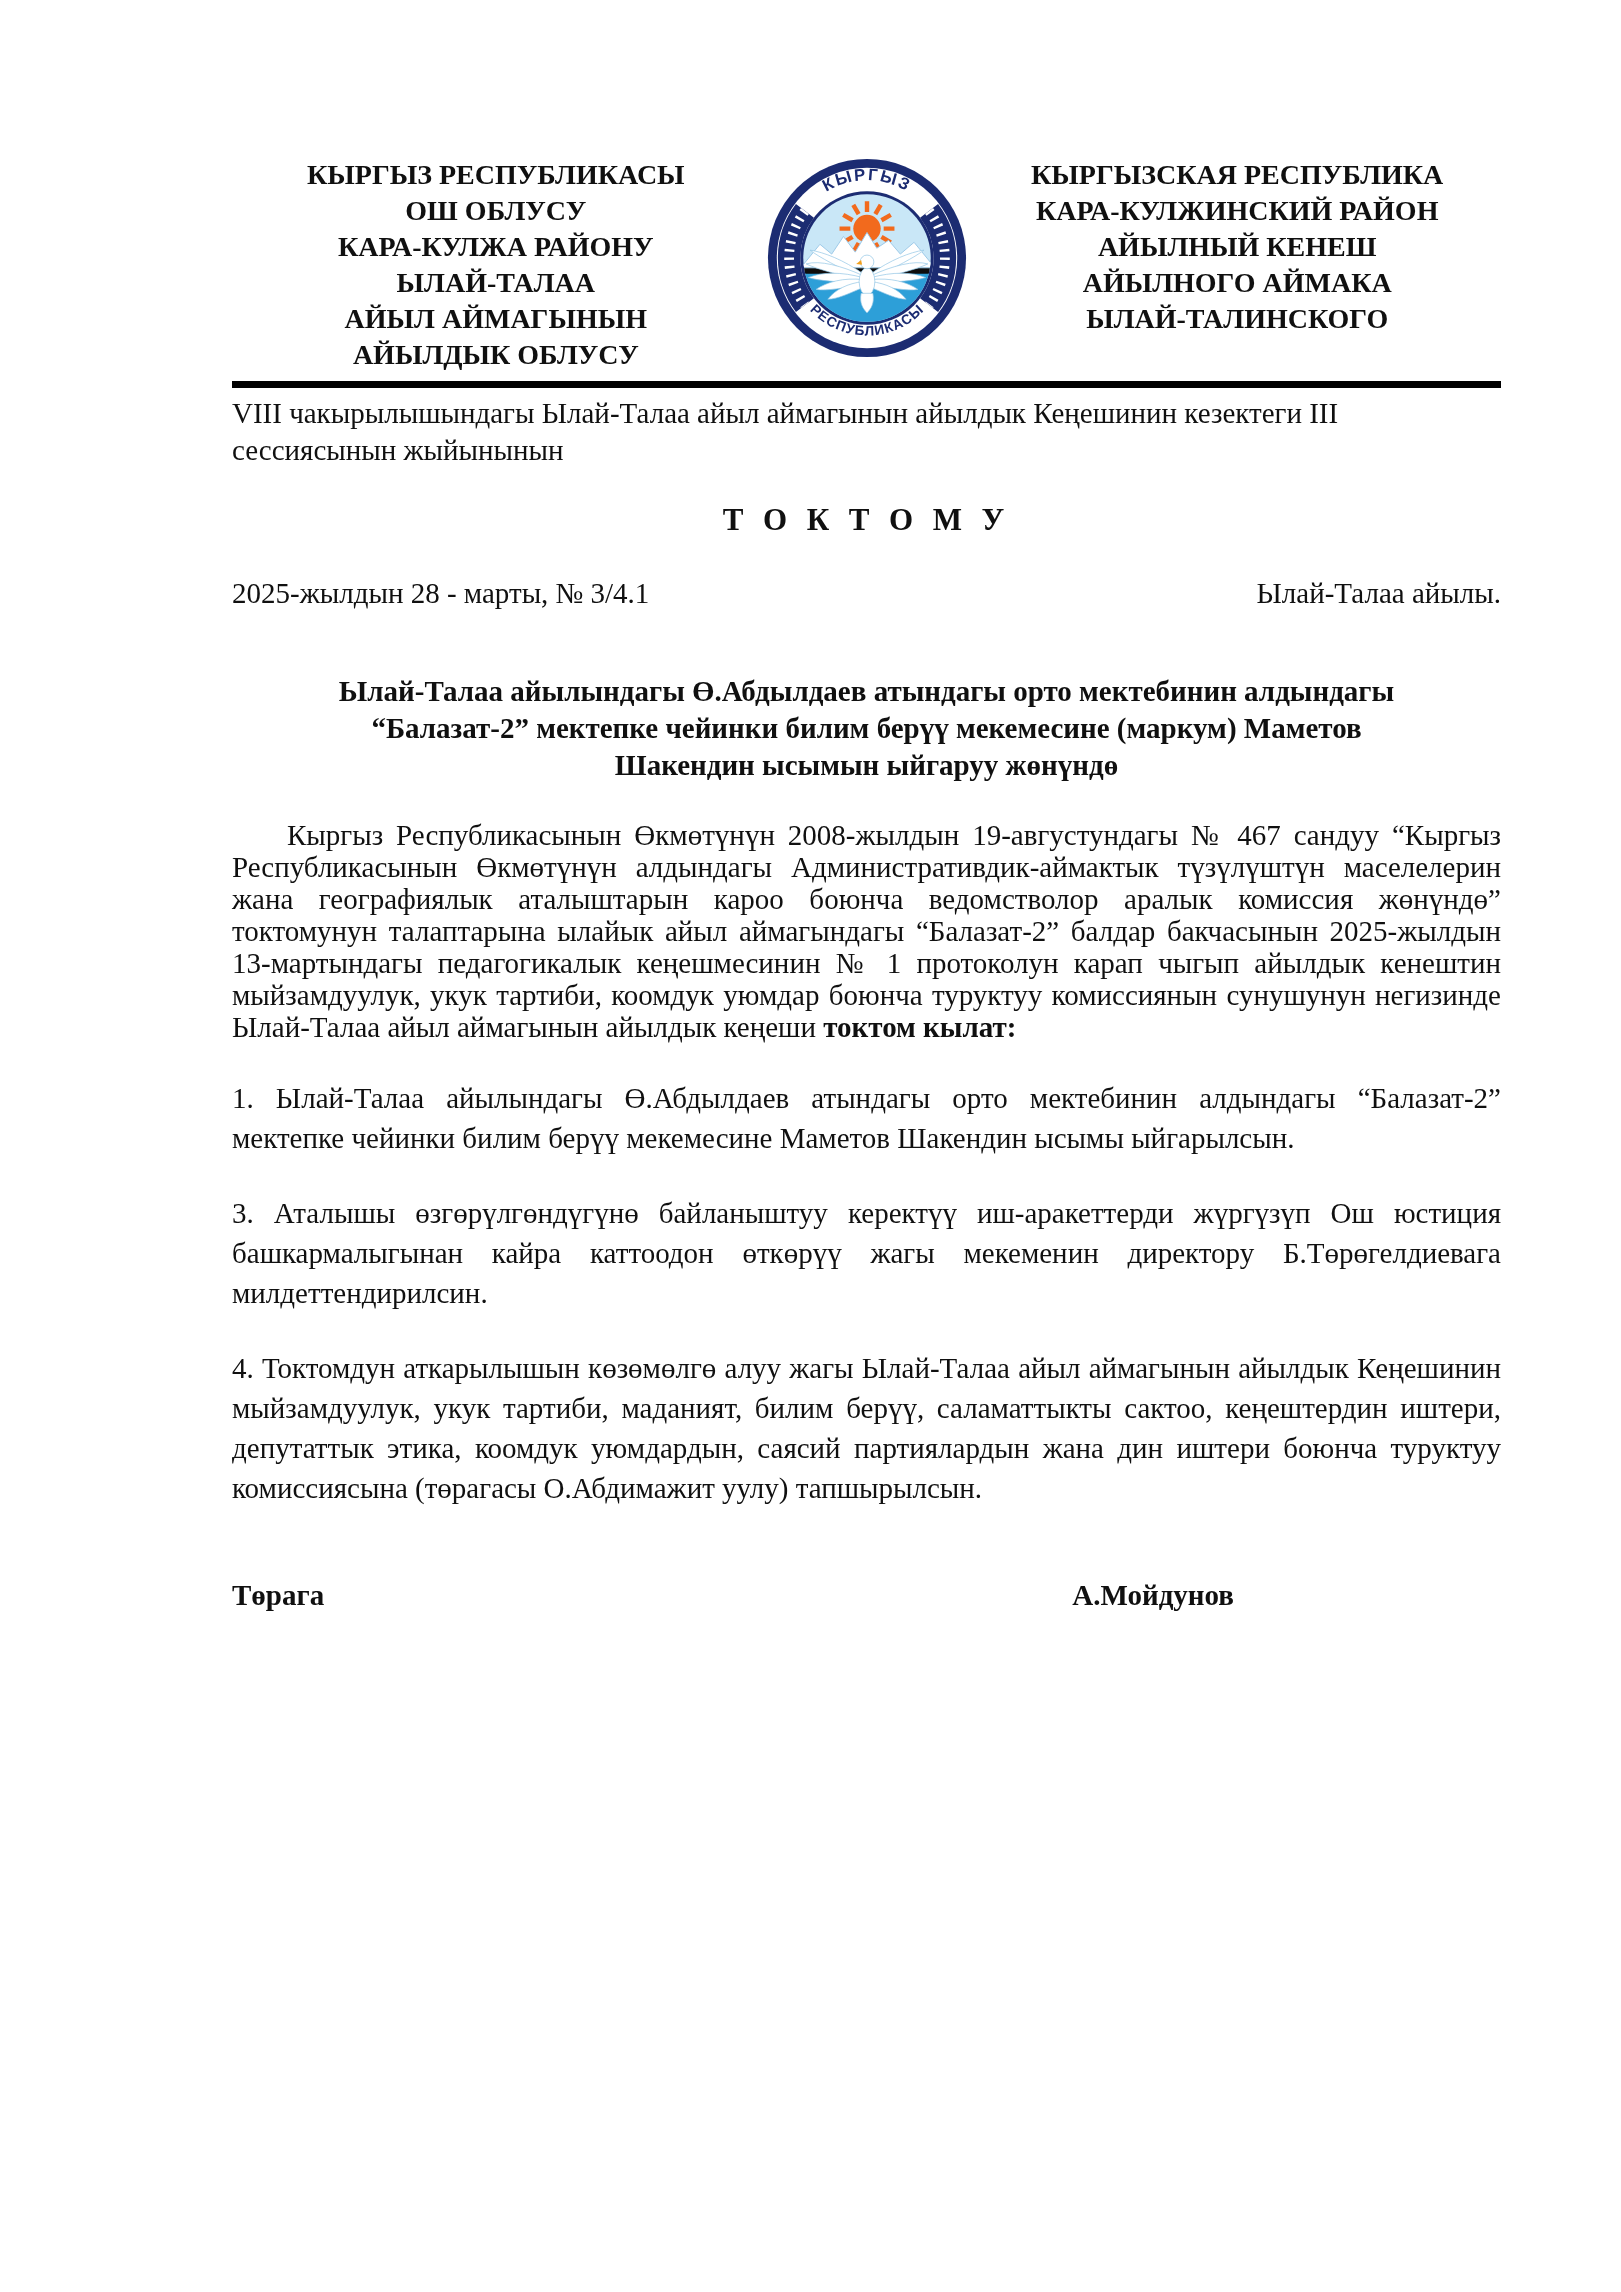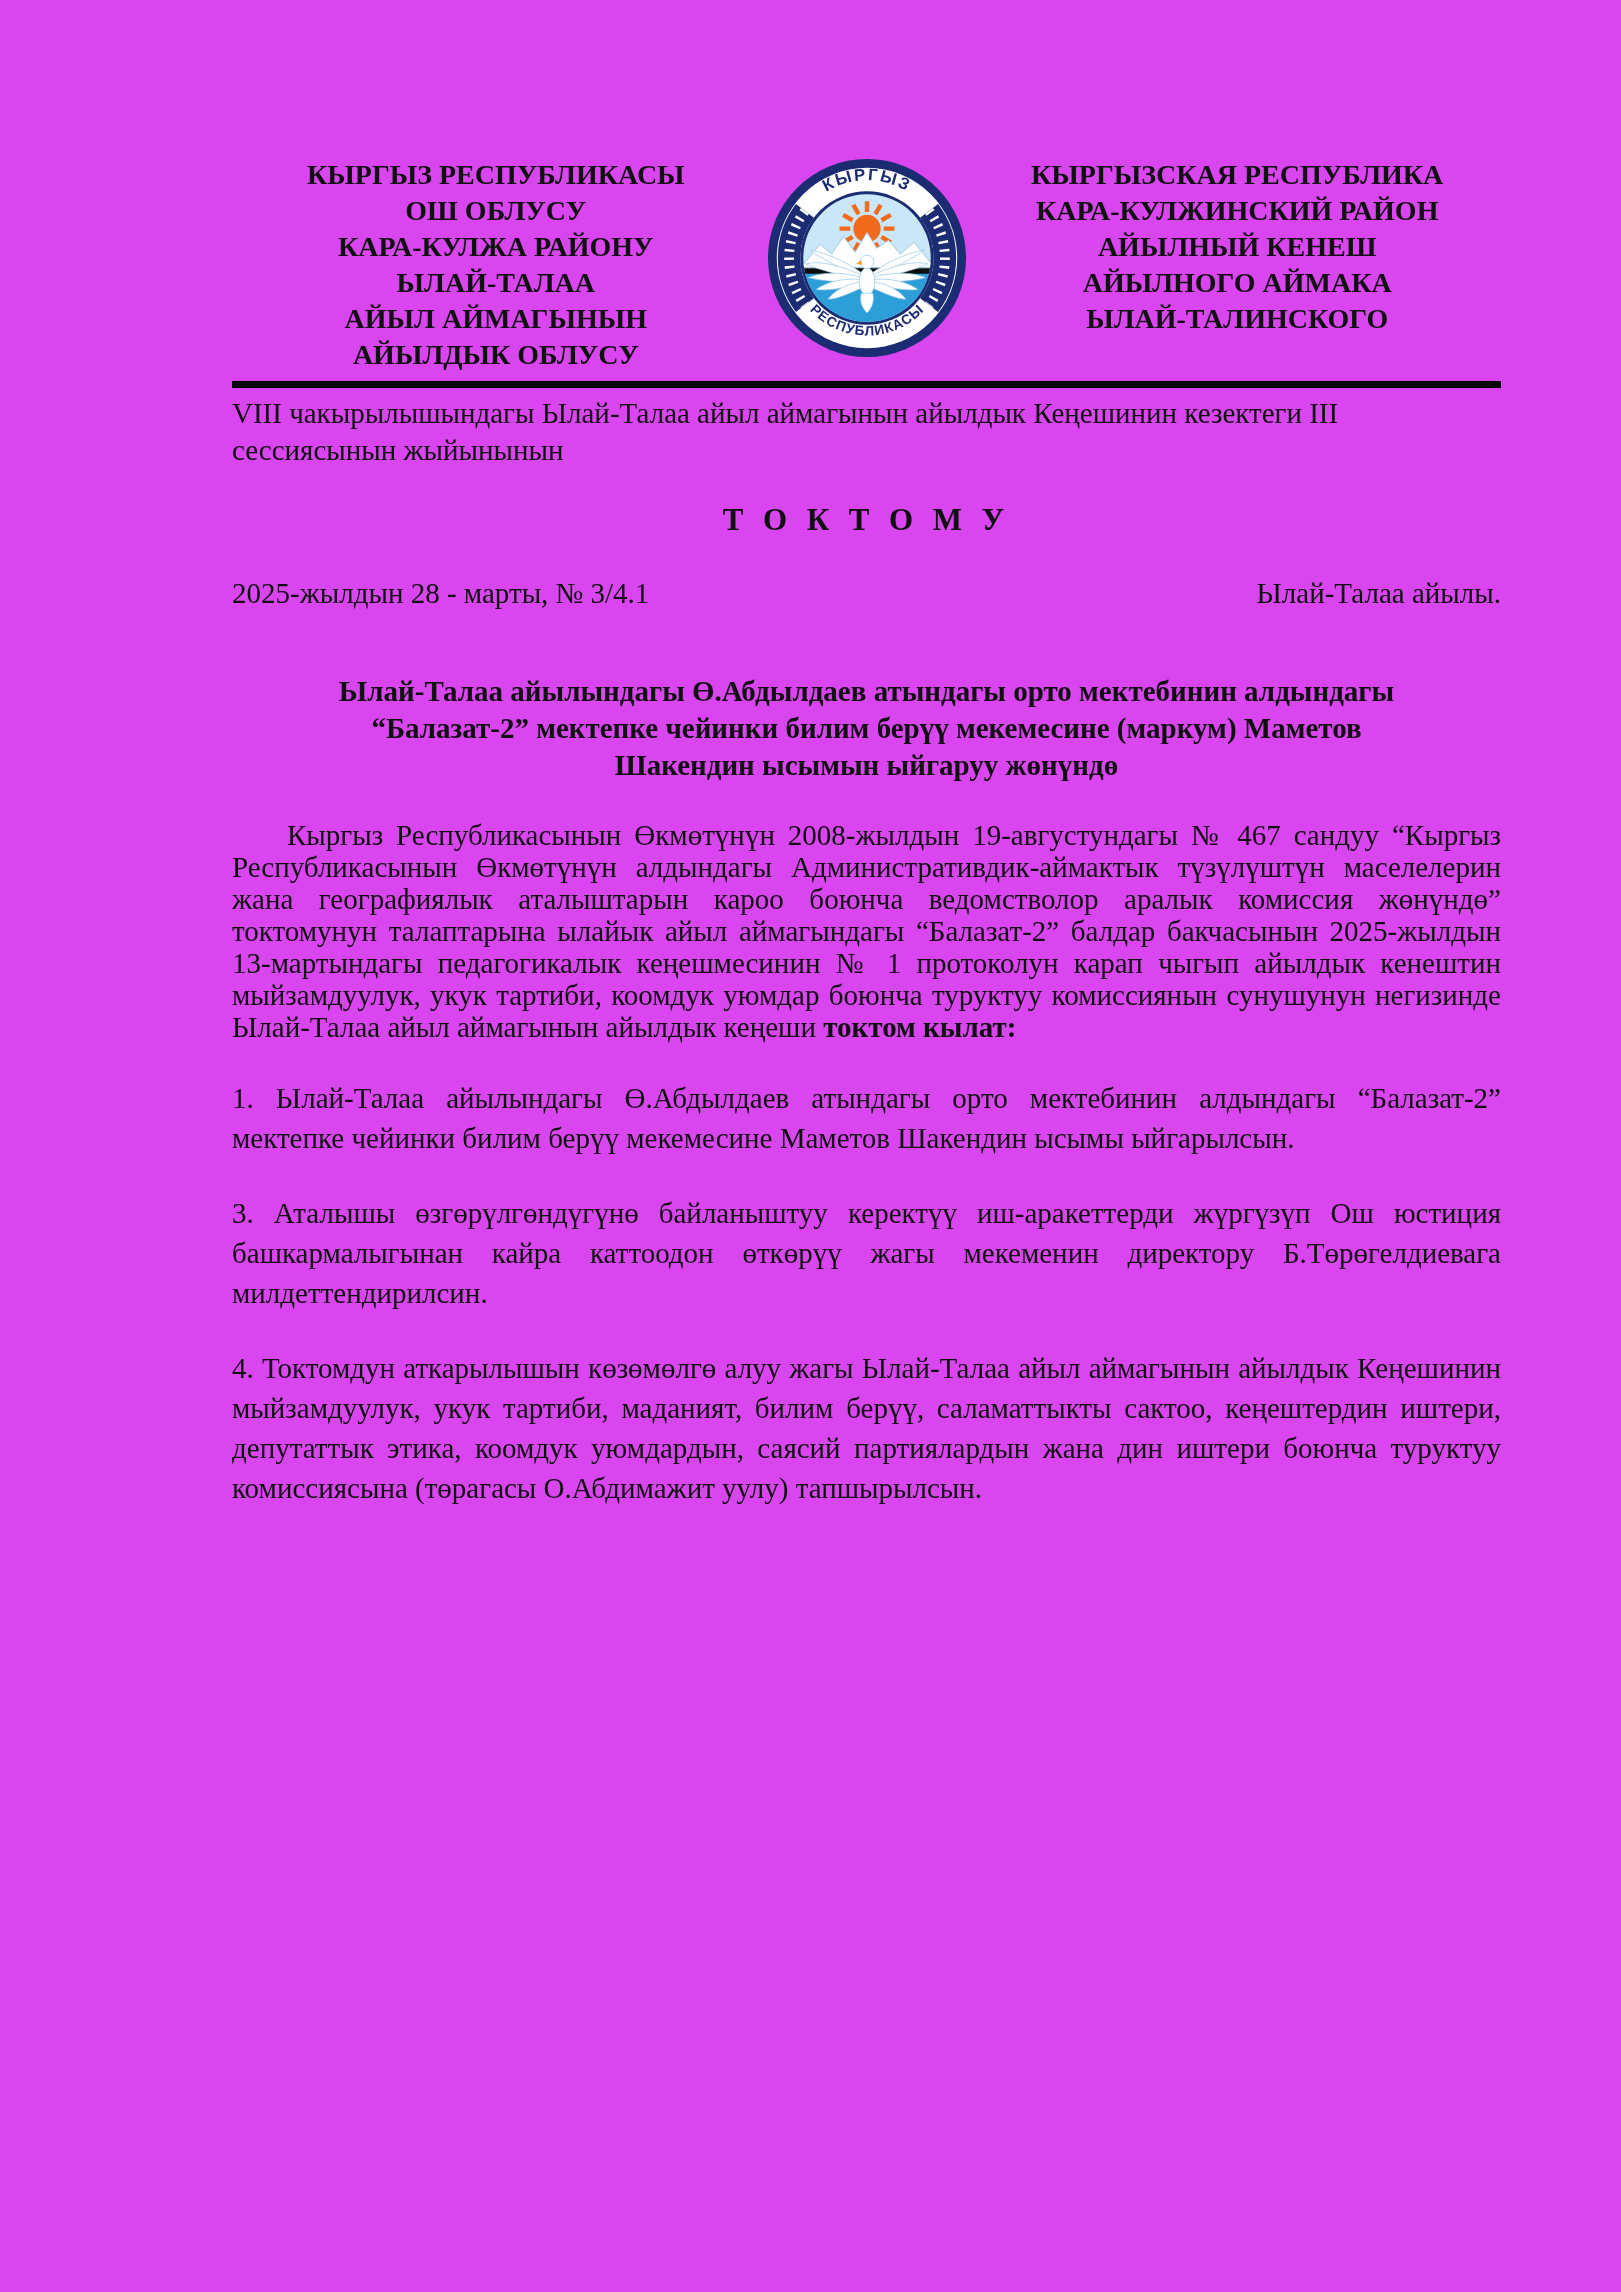--- a/index.html
+++ b/index.html
@@ -1,17 +1,17 @@
 <!DOCTYPE html>
 <html><head>
 <meta charset="utf-8">
 <style>
   html,body{margin:0;padding:0;background:#e8e8e8;}
   .page{
-    width:1621px;height:2293px;margin:0 auto;background:#d946ef;
+    width:1621px;height:2293px;margin:0 auto;background:#ffffff;
     box-sizing:border-box;position:relative;color:#101010;
     font-family:"Liberation Serif","DejaVu Serif",serif;
     padding:157px 120px 0 232px;
   }
   
   .header{display:flex;align-items:flex-start;justify-content:space-between;}
   .hcol{flex:1 1 0;text-align:center;font-weight:bold;font-size:28px;line-height:36px;}
   .hcol.left{padding-right:5.9px;}
   .hcol.right{padding-left:5.9px;}
   .emblem-wrap{flex:0 0 202px;display:flex;justify-content:center;}
@@ -154,15 +154,19 @@
     <div>“Балазат-2” мектепке чейинки билим берүү мекемесине (маркум) Маметов</div>
     <div>Шакендин ысымын ыйгаруу жөнүндө</div>
   </div>
 
   <p class="preamble"><span>Кыргыз Республикасынын Өкмөтүнүн 2008-жылдын 19-августундагы № 467 сандуу “Кыргыз Республикасынын Өкмөтүнүн алдындагы Административдик-аймактык түзүлүштүн маселелерин жана географиялык аталыштарын кароо боюнча ведомстволор аралык комиссия жөнүндө” токтомунун талаптарына ылайык айыл аймагындагы “Балазат-2” балдар бакчасынын 2025-жылдын 13-мартындагы педагогикалык кеңешмесинин № 1 протоколун карап чыгып айылдык кенештин мыйзамдуулук, укук тартиби, коомдук уюмдар боюнча туруктуу комиссиянын сунушунун негизинде Ылай-Талаа айыл аймагынын айылдык кеңеши </span><span class="bold">токтом кылат:</span></p>
 
   <p class="item">1. Ылай-Талаа айылындагы Ө.Абдылдаев атындагы орто мектебинин алдындагы “Балазат-2” мектепке чейинки билим берүү мекемесине Маметов Шакендин ысымы ыйгарылсын.</p>
   <p class="item">3. Аталышы өзгөрүлгөндүгүнө байланыштуу керектүү иш-аракеттерди жүргүзүп Ош юстиция башкармалыгынан кайра каттоодон өткөрүү жагы мекеменин директору Б.Төрөгелдиевага милдеттендирилсин.</p>
   <p class="item">4. Токтомдун аткарылышын көзөмөлгө алуу жагы Ылай-Талаа айыл аймагынын айылдык Кеңешинин мыйзамдуулук, укук тартиби, маданият, билим берүү, саламаттыкты сактоо, кеңештердин иштери, депутаттык этика, коомдук уюмдардын, саясий партиялардын жана дин иштери боюнча туруктуу комиссиясына (төрагасы О.Абдимажит уулу) тапшырылсын.</p>
 
+  <div class="signature">
+    <span>Төрага</span>
+    <span class="sig-name">А.Мойдунов</span>
+  </div>
 
 </div>
 
 
 </body></html>

